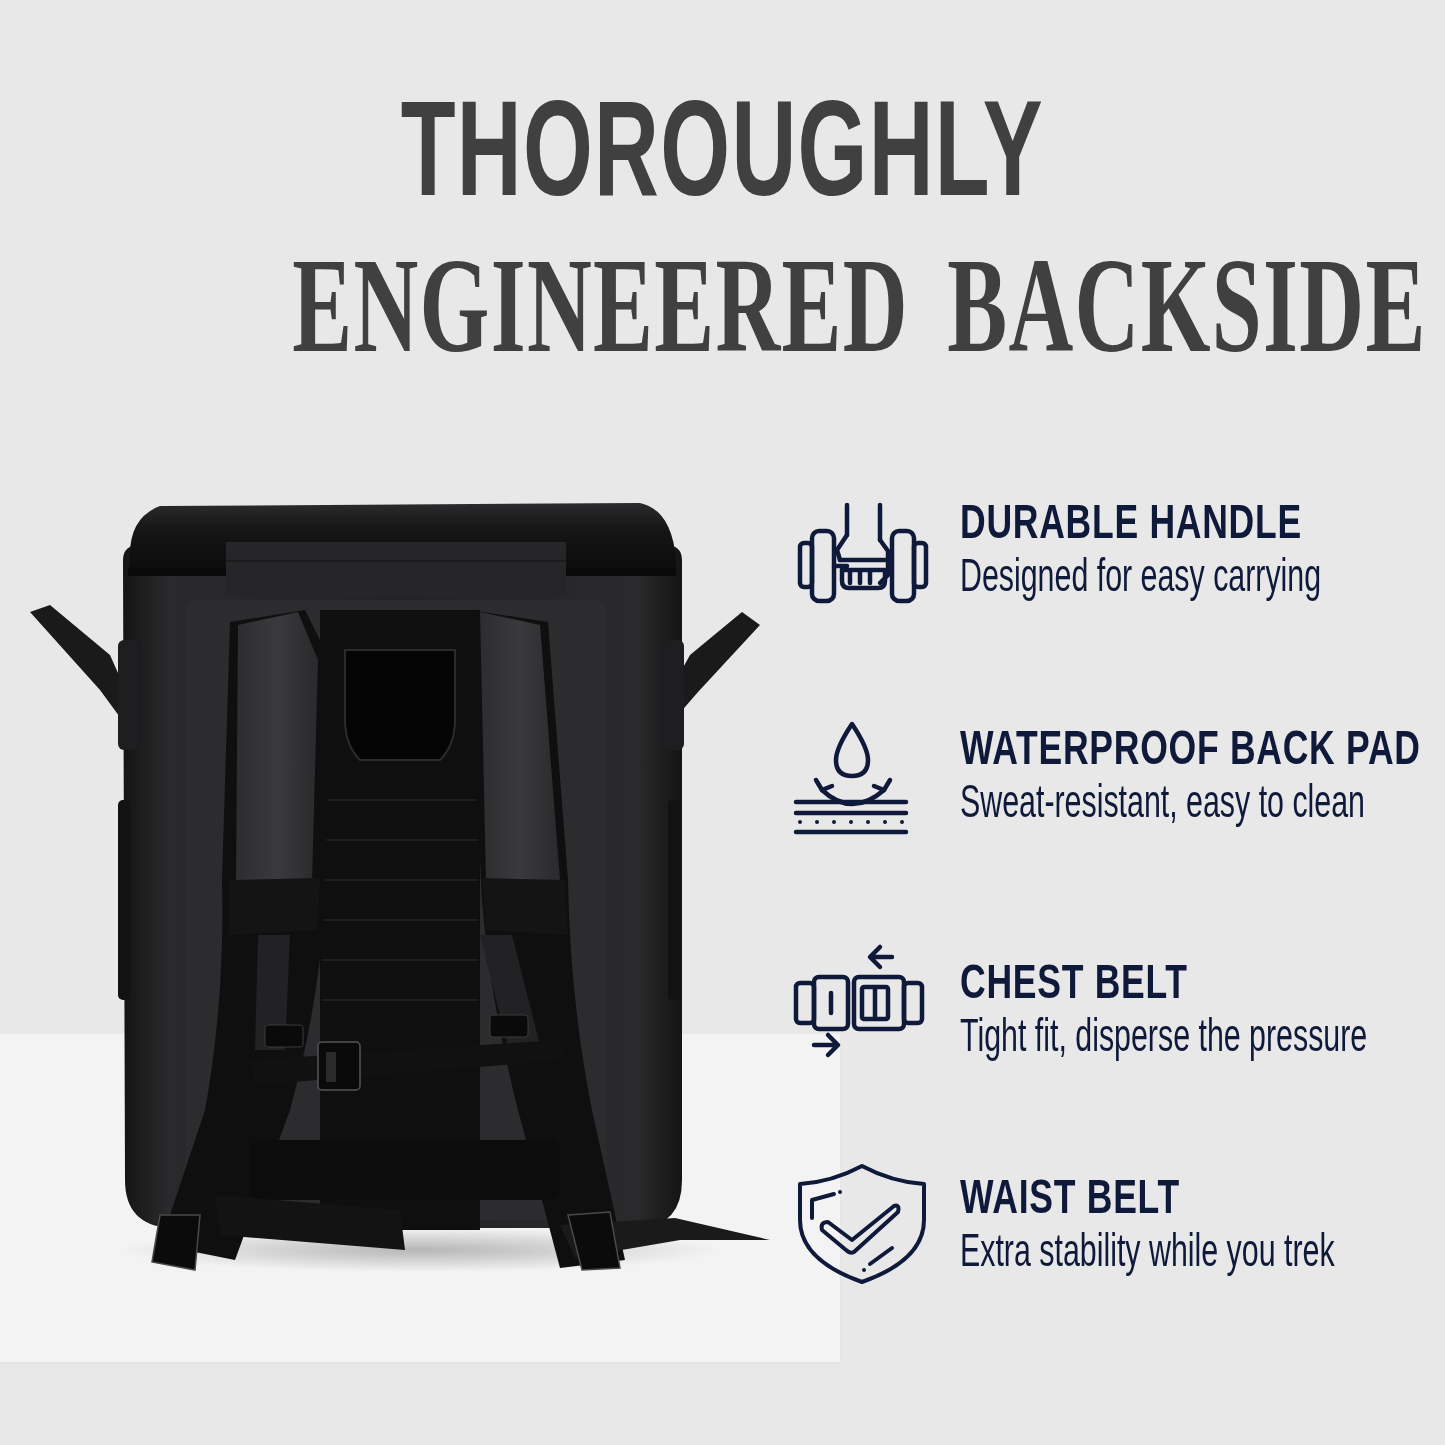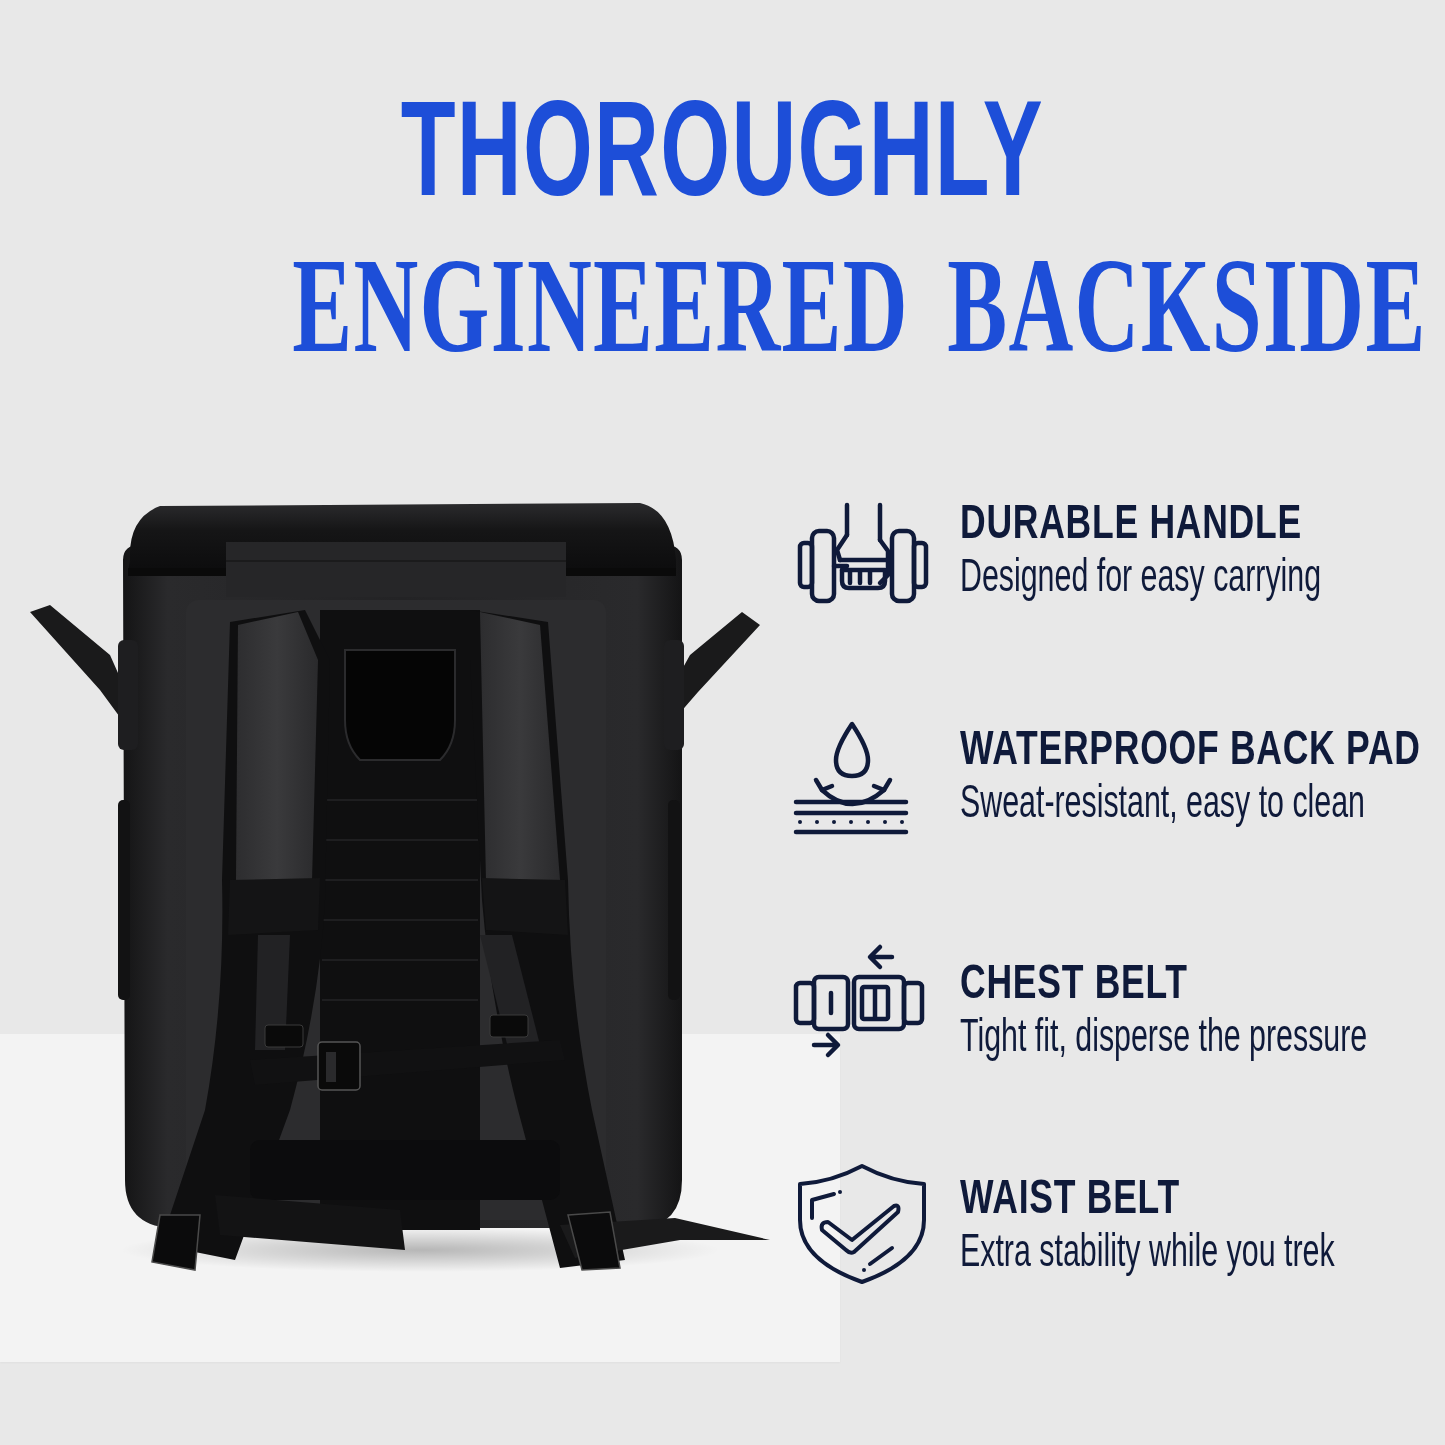--- a/index.html
+++ b/index.html
@@ -9,21 +9,21 @@
       position: relative;
       font-family: "Liberation Sans", sans-serif;
       color: #0f1a3a;
     }
     .title-line {
       position: absolute;
       left: 0; width: 1445px;
       text-align: center;
       font-family: "Liberation Sans", sans-serif;
       font-weight: 700;
-      color: #1d4ed8;
+      color: #404040;
       white-space: nowrap;
       line-height: 1;
     }
     .title-line span {
       display: inline-block;
       transform-origin: center top;
     }
     #title1 { top: 80px; font-size: 136px; }
     #title1 span { transform: scaleX(0.66); letter-spacing: 2px; }
     #title2 { top: 237px; font-size: 136px; font-family: Liberation Serif, serif; }

